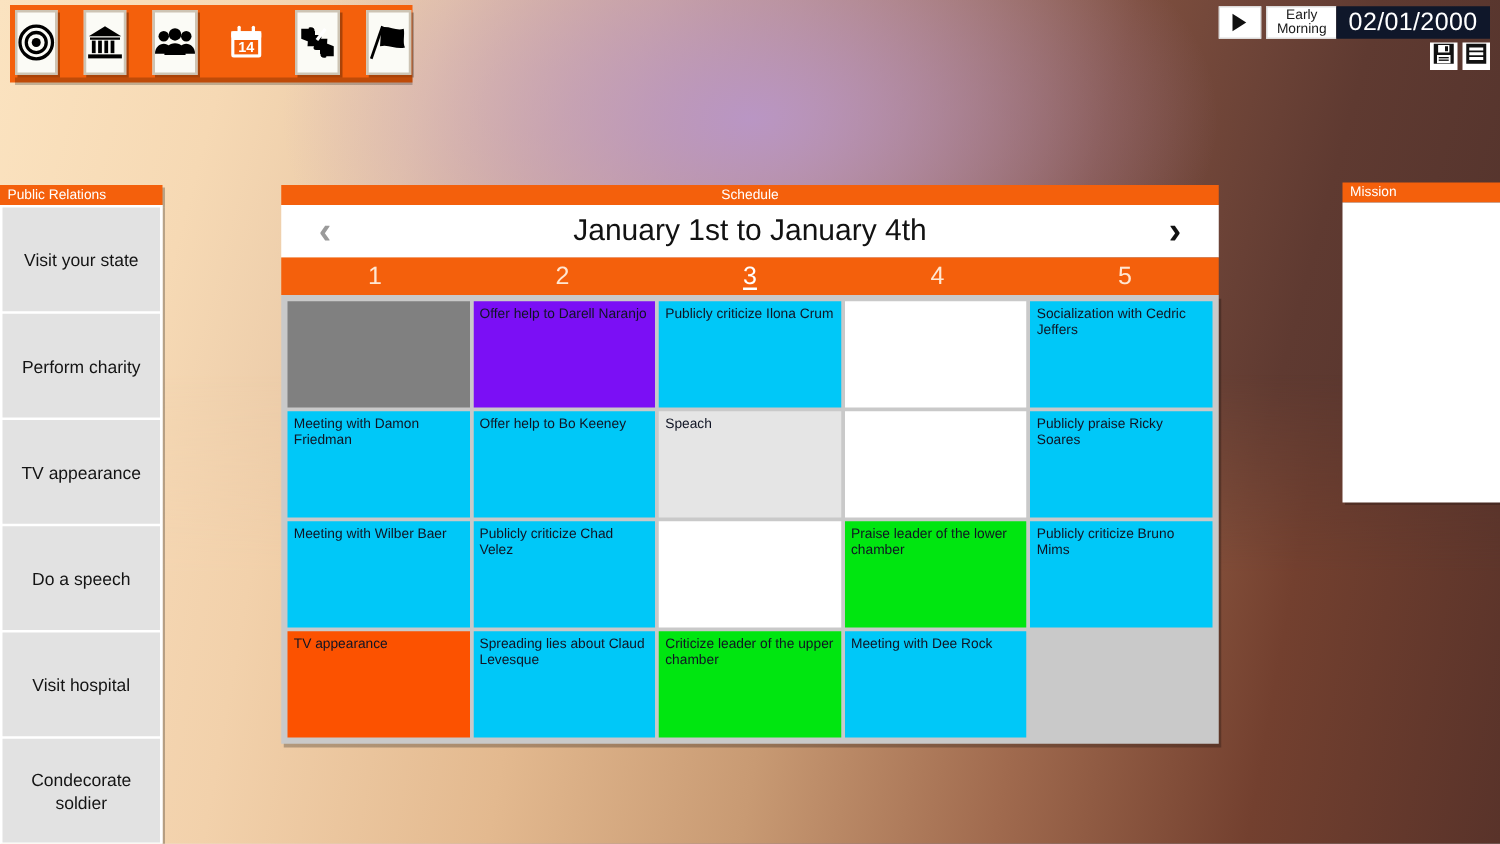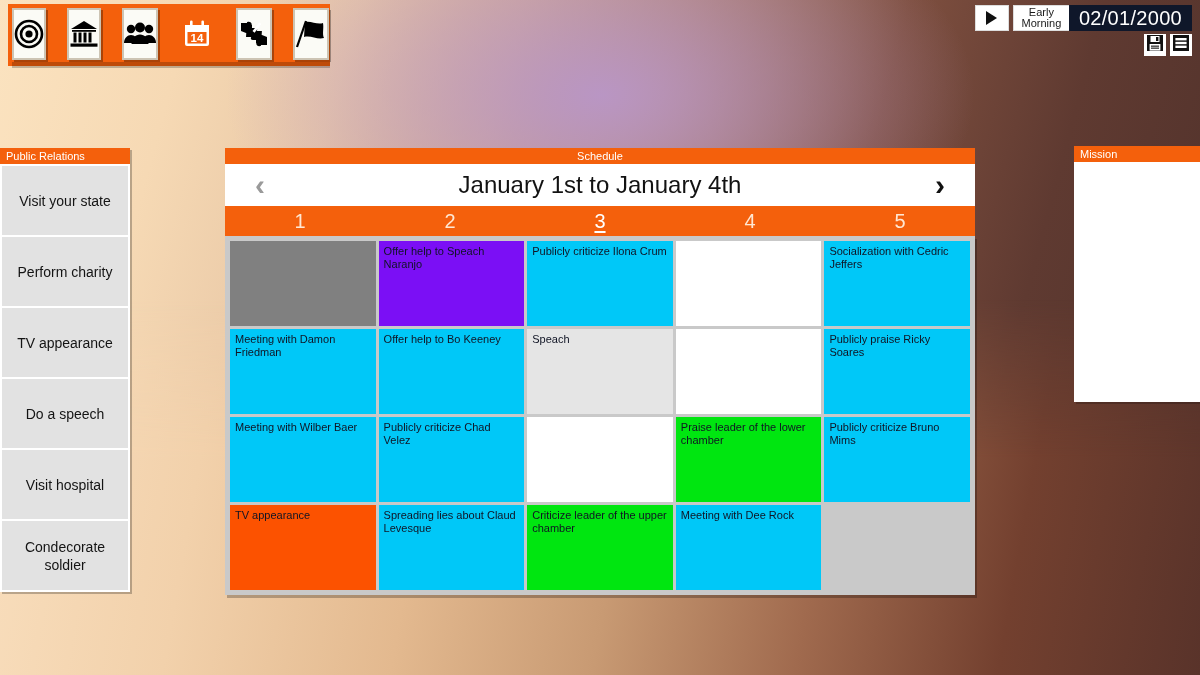--- a/index.html
+++ b/index.html
@@ -114,21 +114,21 @@
   .pr-list {
     background: #ffffff;
     border: 1px solid #ffffff;
     box-shadow: 2px 2px 0 rgba(0,0,0,0.25);
     padding: 1px;
   }
   .pr-item {
     background: #e2e2e2;
     color: #141414;
     font-size: 14px;
-    height: 69px;
+    height: 83px;
     display: flex; align-items: center; justify-content: center;
     text-align: center;
     padding: 0 6px;
     margin-bottom: 2px;
     line-height: 18px;
   }
   .pr-item:last-child { margin-bottom: 0; }
 
   
   .schedule {
@@ -342,21 +342,21 @@
     <div>1</div>
     <div>2</div>
     <div class="active">3</div>
     <div>4</div>
     <div>5</div>
   </div>
 
   <div class="grid-wrap">
     <div class="grid">
         <div class="cell" style="background: rgb(128, 128, 128);"></div>
-        <div class="cell" style="background: rgb(123, 15, 245);">Offer help to Speach Naranjo</div>
+        <div class="cell" style="background: rgb(123, 15, 245);">Offer help to Darell Naranjo</div>
         <div class="cell" style="background: rgb(0, 200, 248);">Publicly criticize Ilona Crum</div>
         <div class="cell" style="background: rgb(255, 255, 255);"></div>
         <div class="cell" style="background: rgb(0, 200, 248);">Socialization with Cedric Jeffers</div>
         <div class="cell" style="background: rgb(0, 200, 248);">Meeting with Damon Friedman</div>
         <div class="cell" style="background: rgb(0, 200, 248);">Offer help to Bo Keeney</div>
         <div class="cell" style="background: #e5e5e5;">Speach</div>
         <div class="cell" style="background: rgb(255, 255, 255);"></div>
         <div class="cell" style="background: rgb(0, 200, 248);">Publicly praise Ricky Soares</div>
         <div class="cell" style="background: rgb(0, 200, 248);">Meeting with Wilber Baer</div>
         <div class="cell" style="background: rgb(0, 200, 248);">Publicly criticize Chad Velez</div>

